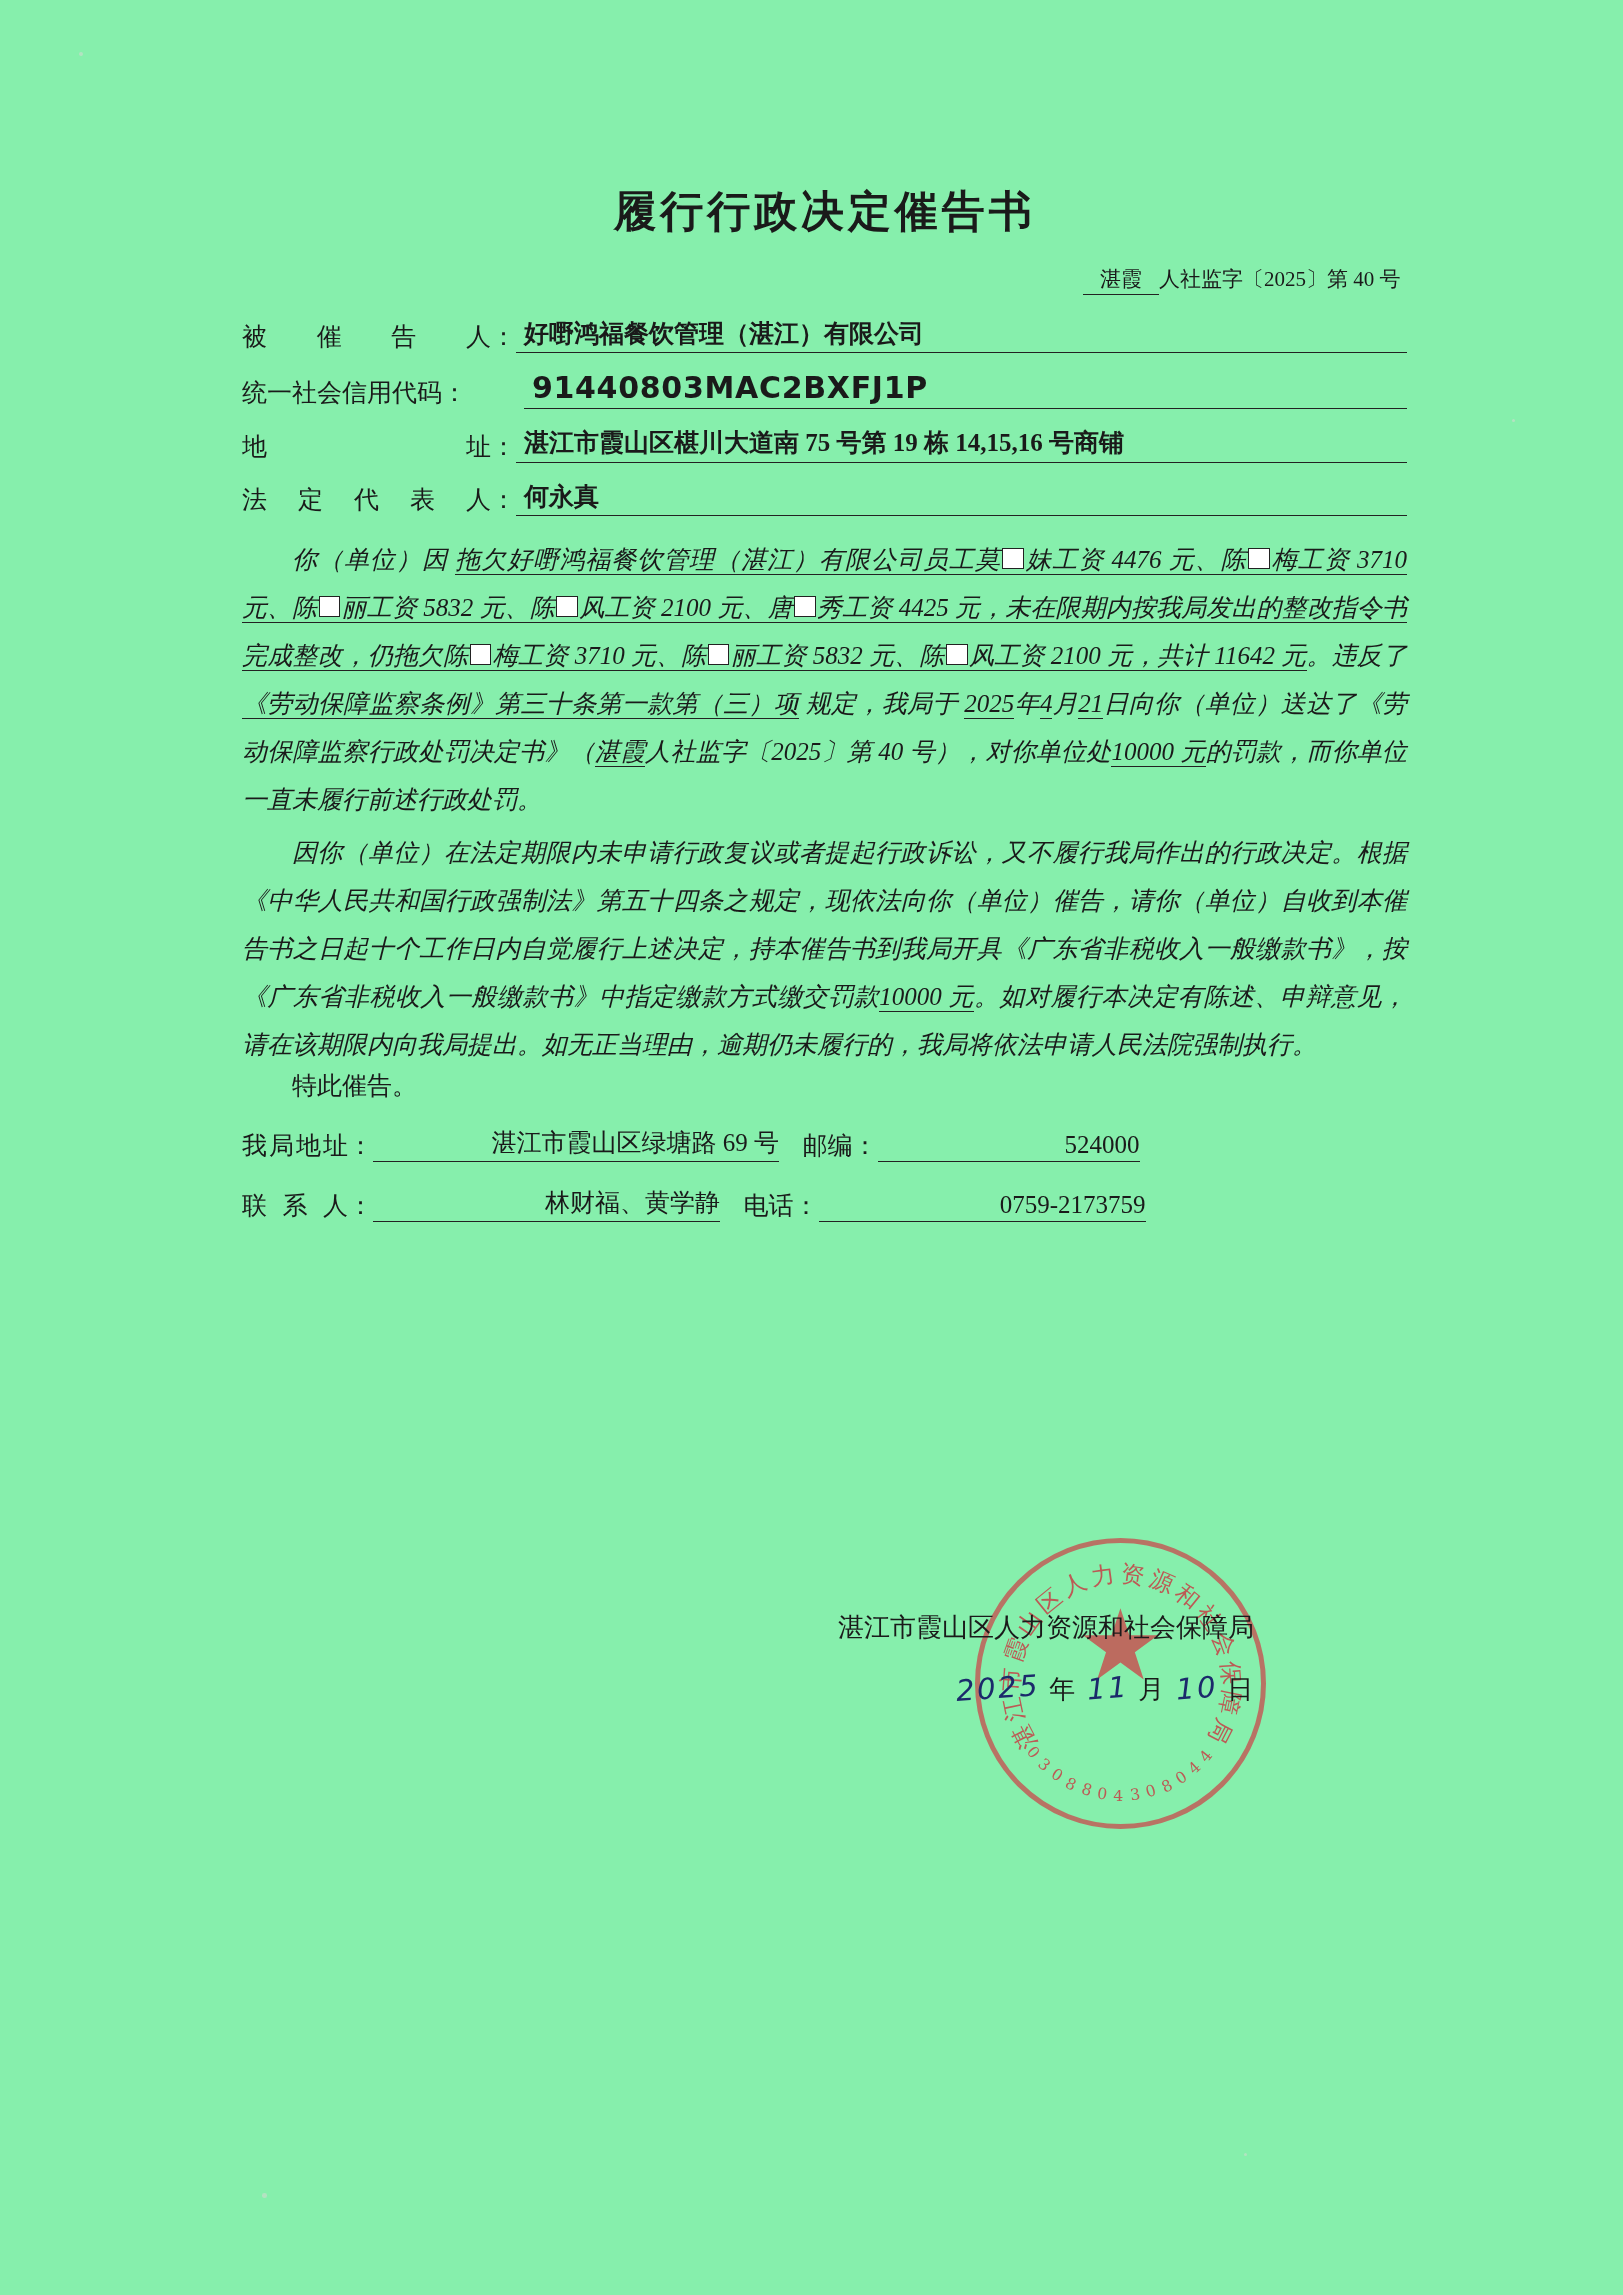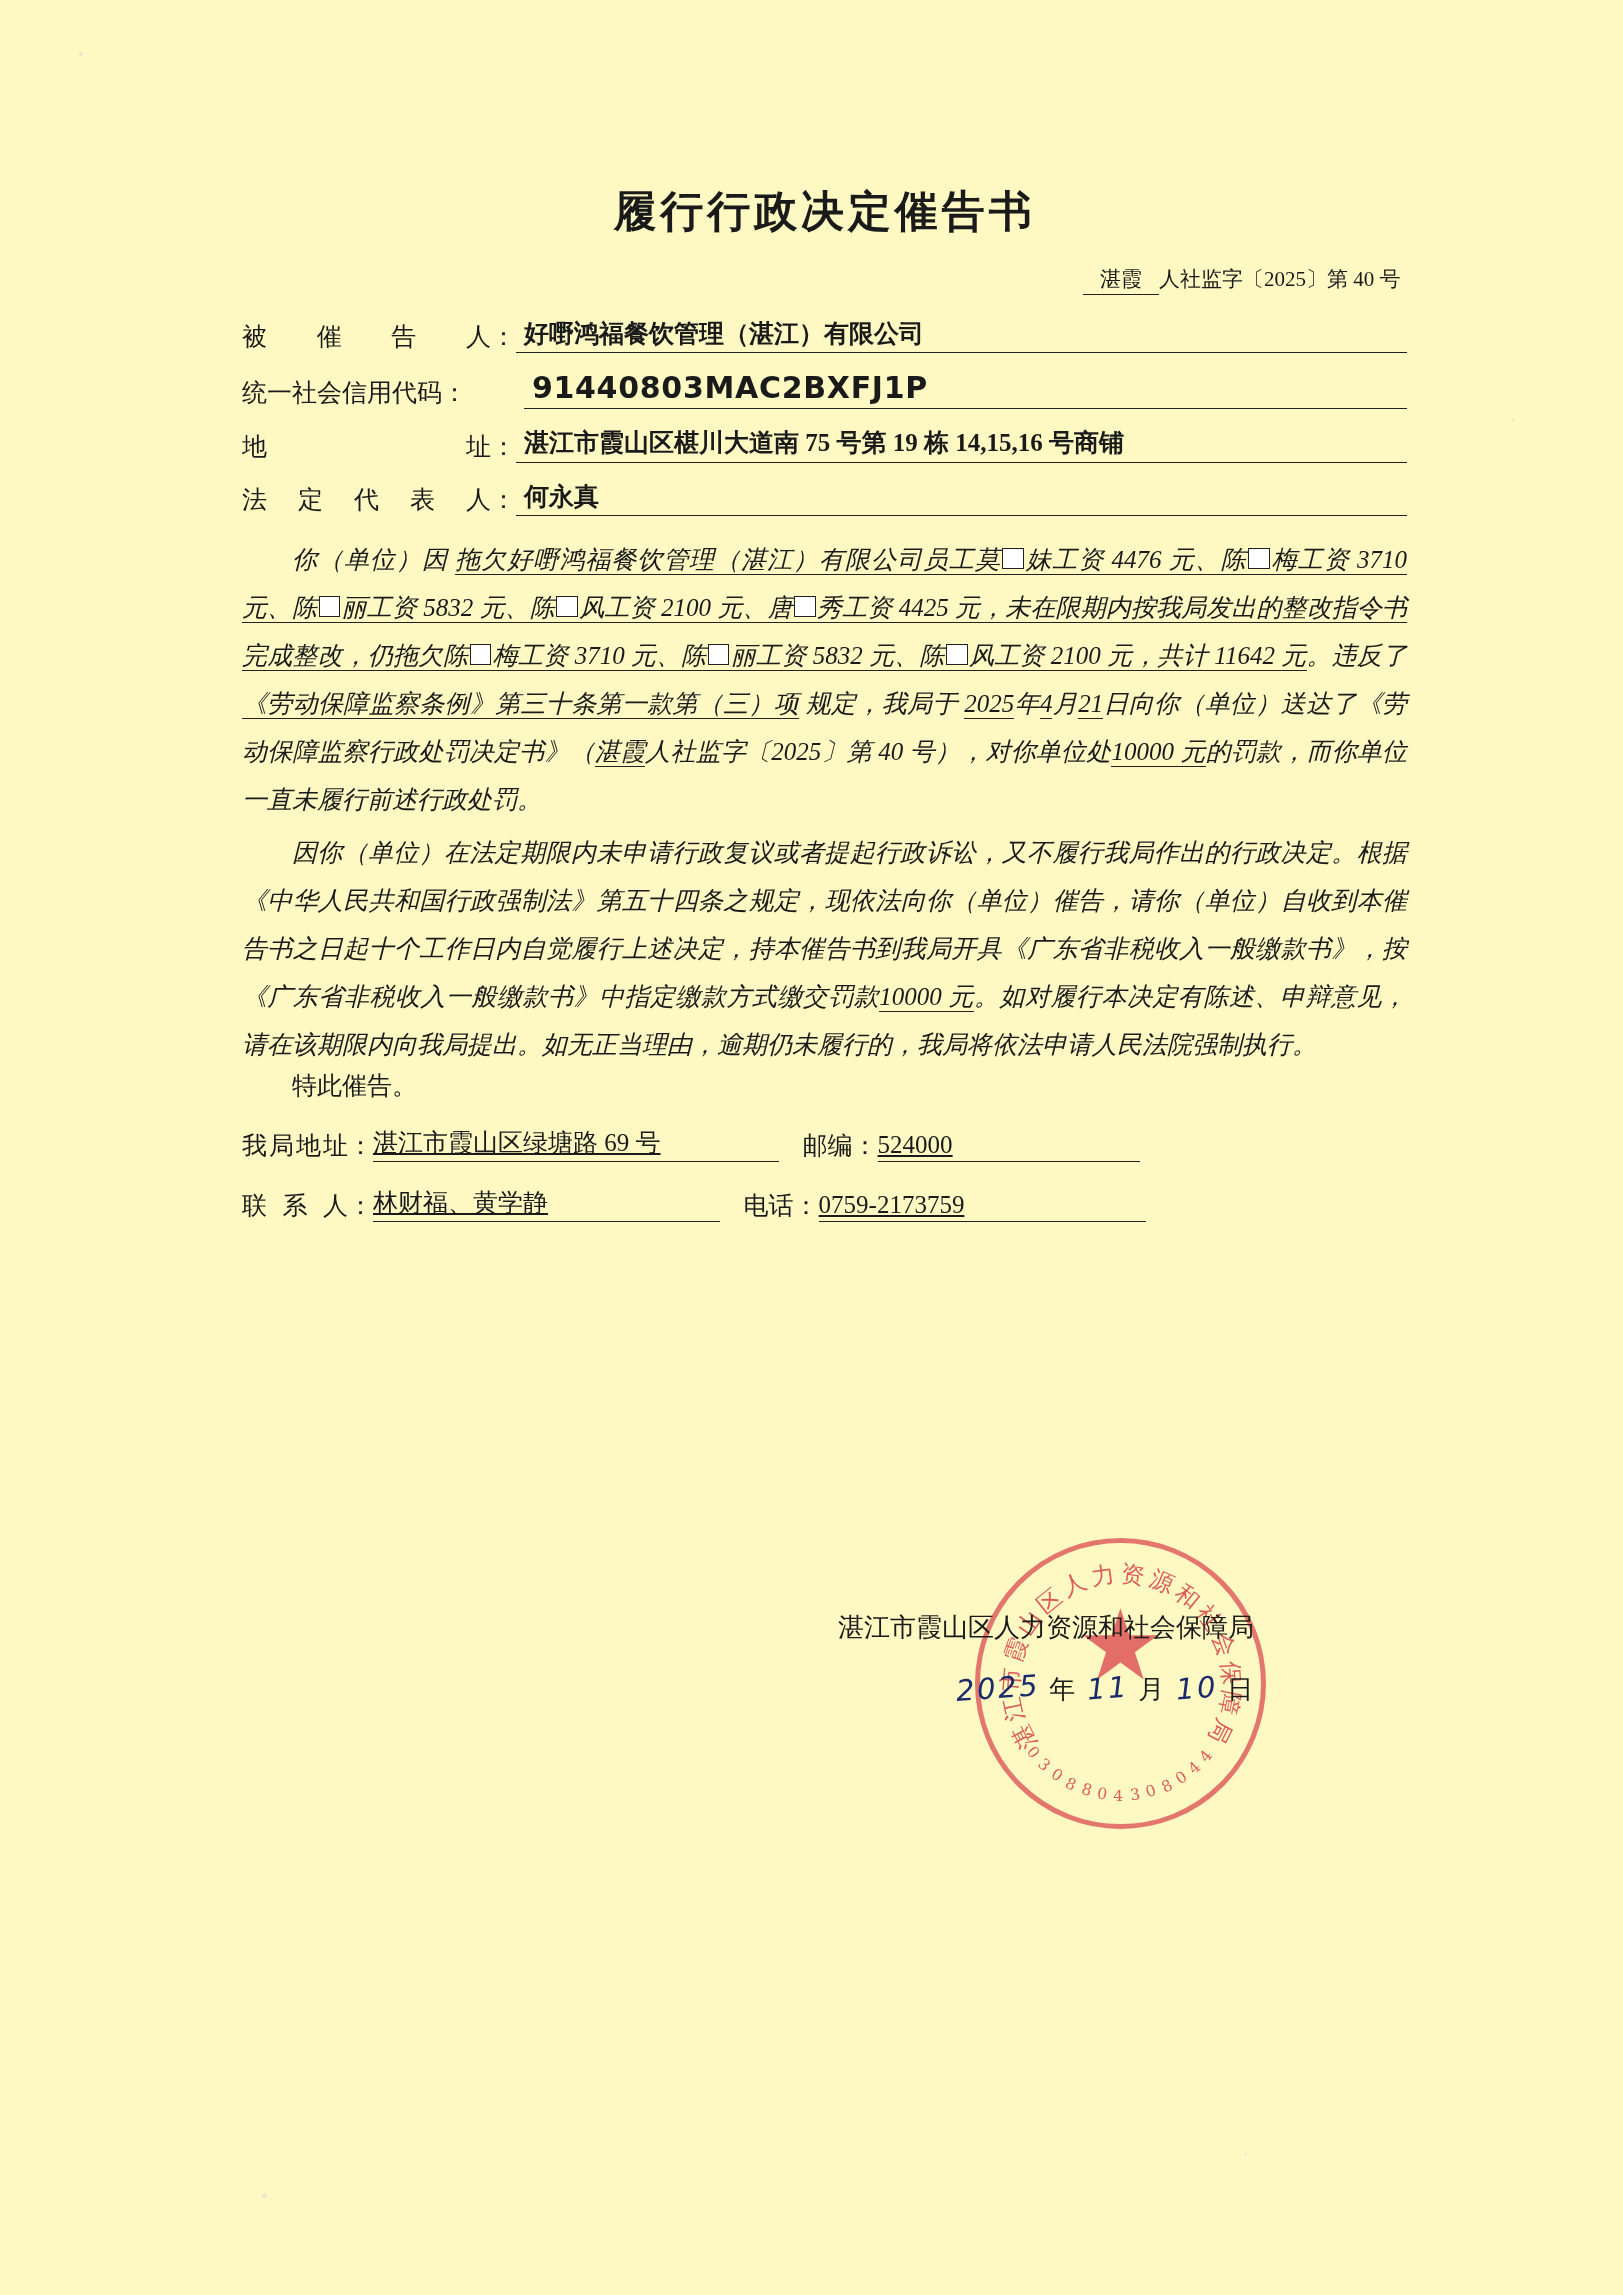--- a/index.html
+++ b/index.html
@@ -13,21 +13,21 @@
     position: relative;
     font-family: "Liberation Serif", "DejaVu Serif", serif;
     color: #1a1a1a;
     overflow: hidden;
   }
   .page {
     position: absolute;
     left: 0; top: 0;
     width: 1623px;
     height: 2295px;
-    background: #fef9c3;
+    background: #86efac;
   }
   
   .speck {
     position: absolute;
     background: #d9d9d4;
     border-radius: 50%;
     opacity: .55;
   }
 
   .content {
@@ -118,23 +118,22 @@
   }
   .lbl-5 {
     width: 131px;
     flex: 0 0 131px;
     display: flex;
     justify-content: space-between;
     white-space: nowrap;
   }
   .line-val {
     border-bottom: 1.3px solid #222;
-    text-align: left;
+    text-align: right;
     padding-bottom: 2.6px;
-    text-decoration: underline;
   }
   .w-long { width: 406px; }
   .w-mid  { width: 262px; }
   .w-con  { width: 347px; }
   .w-tel  { width: 327px; }
   .gap { width: 23.6px; }
 
   
   .sign-block {
     position: absolute;

